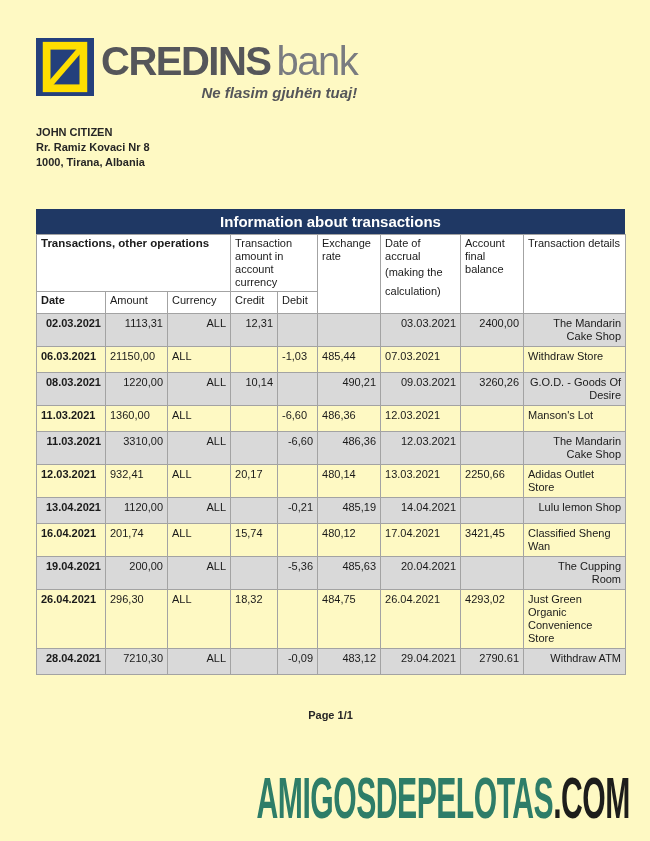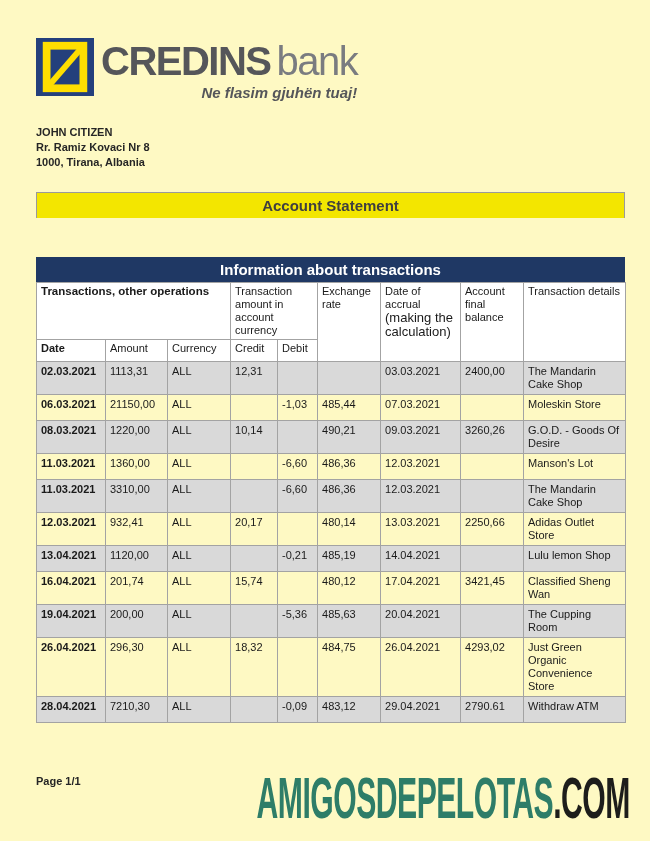--- a/index.html
+++ b/index.html
@@ -34,28 +34,28 @@
 
   
   table { border-collapse:collapse; table-layout:fixed; width:589px; }
   th, td { border:1px solid #A3A3A3; vertical-align:top; text-align:left;
            padding:2px 4px; font-weight:400; font-size:11px; line-height:13px; color:#1a1a1a; }
   thead th { background:#ffffff; }
   th.group1 { font-weight:700; font-size:11.5px;margin-top:44px; }
   tr.h1 { height:56px; }
   tr.h2 { height:22px; }
   th.hdate { font-weight:700; }
-  .note { font-size:13px; line-height:14px; display:block; }
+  .note { font-size:11px; line-height:19px; display:block; }
   tbody tr { height:26px; }
   tbody td { padding:3px 4px; }
   td.c-date { font-weight:700; }
-  tr.zebra td { background:#D9D9D9; }
-
-  
-  .page-num { margin-top:52px; width:589px; 
+  tr.zebra td { background:#D9D9D9;text-align:right; }
+
+  
+  .page-num { margin-top:34px; width:589px; text-align:center;
               font-size:11px; font-weight:700; color:#262626; }
   .watermark { position:absolute; top:769px; right:20px; white-space:nowrap;
                font-weight:700; font-size:58px; line-height:58px; letter-spacing:-1px;
                transform:scaleX(0.52); transform-origin:100% 50%; }
   .wm-main { color:#2E7D68; }
   .wm-tld { color:#1D1D1B; }
 </style>
 </head>
 <body>
 
@@ -79,23 +79,20 @@
     </div>
 
     <div class="addr-row">
       <div class="recipient">
         <div>JOHN CITIZEN</div>
         <div>Rr. Ramiz Kovaci Nr 8</div>
         <div>1000, Tirana, Albania</div>
       </div>
     </div>
 
-    <div class="banner-yellow">
-      <span>Account Statement</span>
-    </div>
     <div class="banner-navy">
       <span>Information about transactions</span>
     </div>
 
     <table>
       <colgroup>
         <col style="width:69px">
           <col style="width:62px">
           <col style="width:63px">
         <col style="width:47px">
@@ -140,21 +137,21 @@
 
   <tr>
     <td class="c-date">06.03.2021</td>
     <td>21150,00</td>
     <td>ALL</td>
     <td></td>
     <td>-1,03</td>
     <td>485,44</td>
     <td>07.03.2021</td>
     <td></td>
-    <td>Moleskin Store</td>
+    <td>Withdraw Store</td>
   </tr>
 
   <tr class="zebra">
     <td class="c-date">08.03.2021</td>
     <td>1220,00</td>
     <td>ALL</td>
     <td>10,14</td>
     <td></td>
     <td>490,21</td>
     <td>09.03.2021</td>

